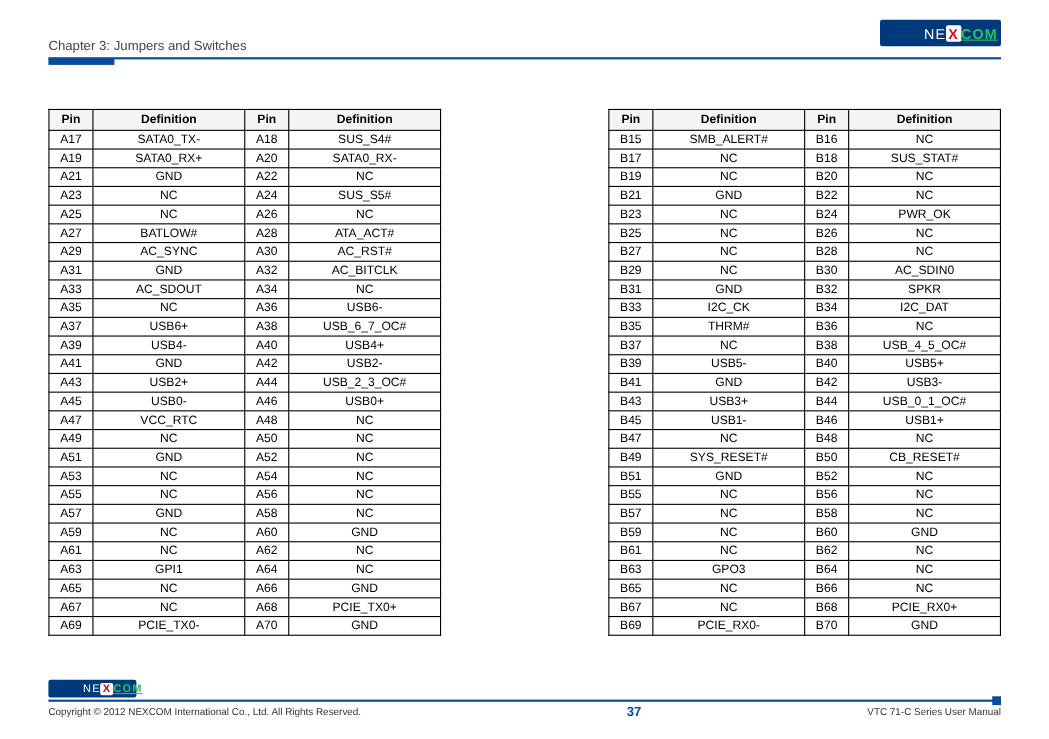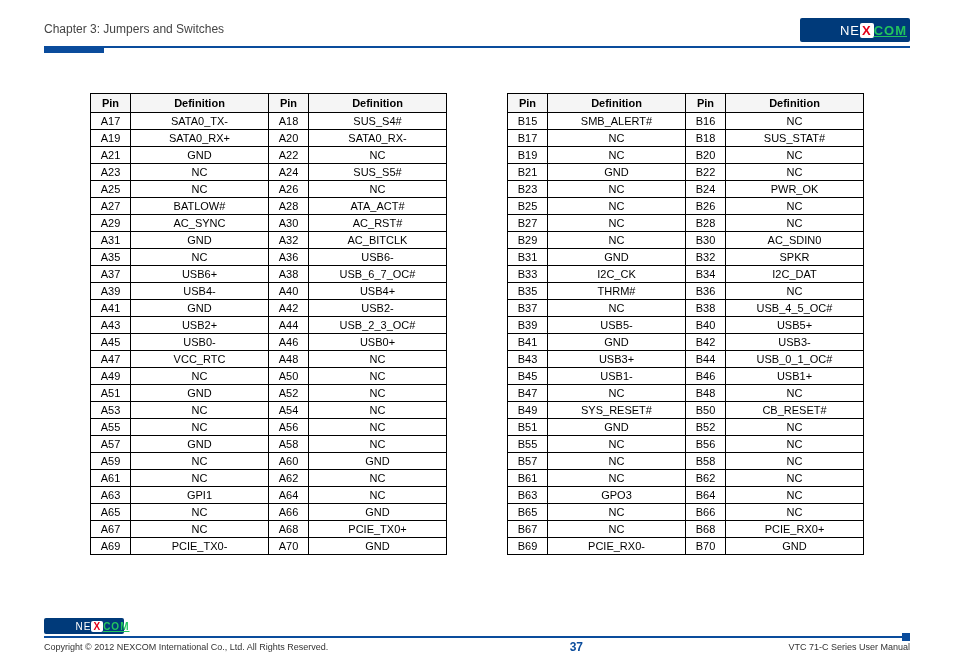--- a/index.html
+++ b/index.html
@@ -17,20 +17,21 @@
   .header-row {
     display: flex;
     justify-content: space-between;
     align-items: flex-start;
     margin-bottom: 4px;
   }
   .chapter-title {
     font-size: 12px;
     color: #444;
     padding-top: 4px;
+    margin-top: 12px;
   }
   .logo {
     width: 110px;
     height: 24px;
     background: #003a7a;
     border-radius: 2px;
     display: flex;
     align-items: center;
     justify-content: center;
     font-size: 13px;
@@ -42,21 +43,21 @@
   .rule-group { margin-bottom: 40px; }
   .rule-bar {
     height: 2px; background: #0a4c9c; width: 100%;
   }
   .rule-tab {
     height: 6px; width: 60px; background: #0a4c9c; margin-top: -1px;
   }
   .tables {
     display: flex;
     gap: 60px;
-    justify-content: center;
+    justify-content: space-between;
   }
   table.pin {
     border-collapse: collapse;
     font-size: 11px;
     color: #000;
   }
   table.pin th {
     background: #f5f5f5;
     font-weight: bold;
     padding: 3px 8px;
@@ -168,20 +169,26 @@
             <td class="pincol">A30</td>
             <td class="defcol">AC_RST#</td>
           </tr>
           <tr>
             <td class="pincol">A31</td>
             <td class="defcol">GND</td>
             <td class="pincol">A32</td>
             <td class="defcol">AC_BITCLK</td>
           </tr>
           <tr>
+            <td class="pincol">A33</td>
+            <td class="defcol">AC_SDOUT</td>
+            <td class="pincol">A34</td>
+            <td class="defcol">NC</td>
+          </tr>
+          <tr>
             <td class="pincol">A35</td>
             <td class="defcol">NC</td>
             <td class="pincol">A36</td>
             <td class="defcol">USB6-</td>
           </tr>
           <tr>
             <td class="pincol">A37</td>
             <td class="defcol">USB6+</td>
             <td class="pincol">A38</td>
             <td class="defcol">USB_6_7_OC#</td>
@@ -413,20 +420,26 @@
             <td class="pincol">B55</td>
             <td class="defcol">NC</td>
             <td class="pincol">B56</td>
             <td class="defcol">NC</td>
           </tr>
           <tr>
             <td class="pincol">B57</td>
             <td class="defcol">NC</td>
             <td class="pincol">B58</td>
             <td class="defcol">NC</td>
+          </tr>
+          <tr>
+            <td class="pincol">B59</td>
+            <td class="defcol">NC</td>
+            <td class="pincol">B60</td>
+            <td class="defcol">GND</td>
           </tr>
           <tr>
             <td class="pincol">B61</td>
             <td class="defcol">NC</td>
             <td class="pincol">B62</td>
             <td class="defcol">NC</td>
           </tr>
           <tr>
             <td class="pincol">B63</td>
             <td class="defcol">GPO3</td>

